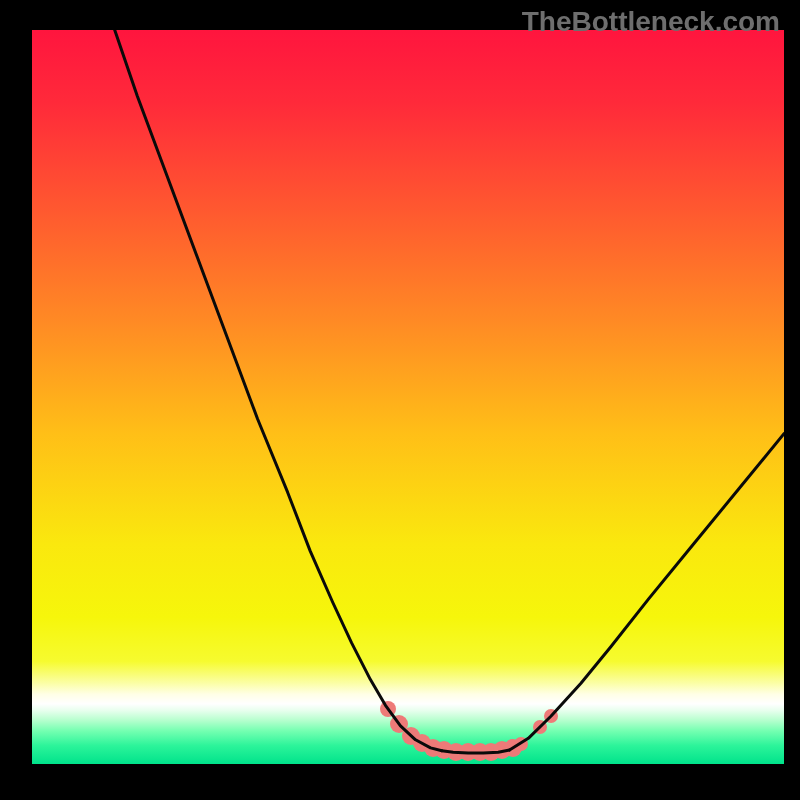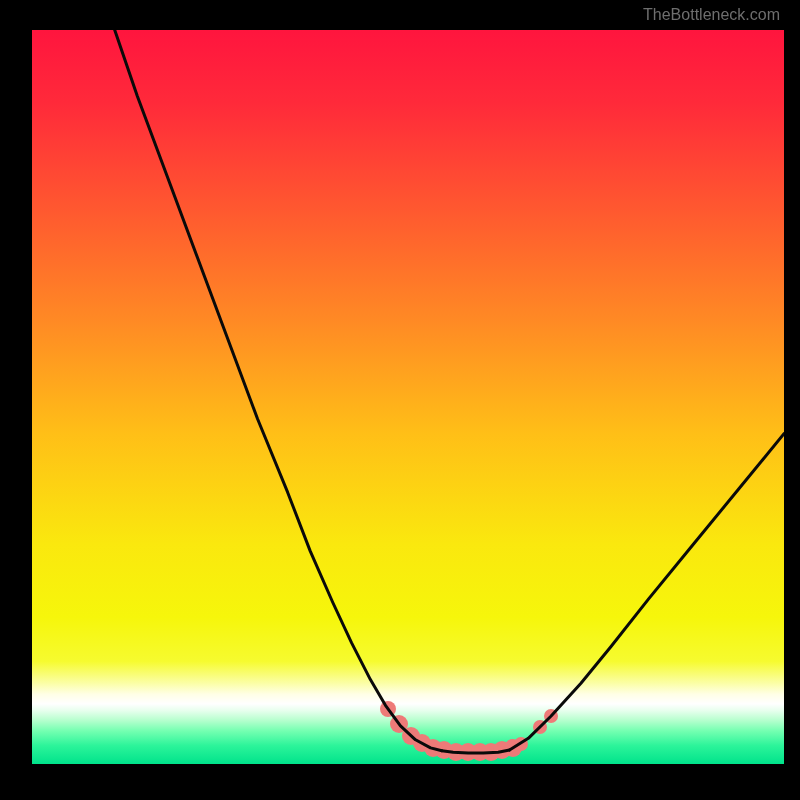--- a/index.html
+++ b/index.html
@@ -28,22 +28,22 @@
   }
   .curve-svg {
     position: absolute;
     left: 0; top: 0;
     width: 100%;
     height: 100%;
   }
   .watermark {
     position: absolute;
     color: #6e6e6e;
-    font-size: 16px;
-    font-weight: 400;
+    font-size: 28px;
+    font-weight: 700;
     letter-spacing: 0px;
   }
   .marker {
     position: absolute;
     border-radius: 50%;
     transform: translate(-50%, -50%);
   }
 </style>
 </head>
 <body>

